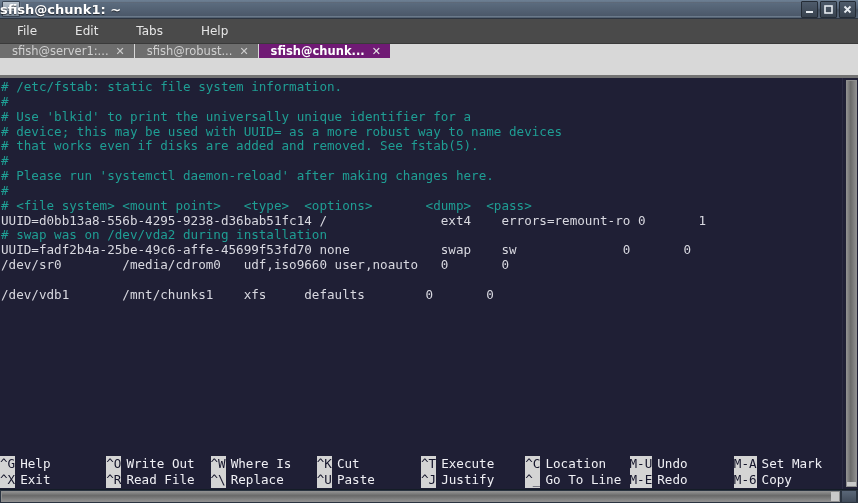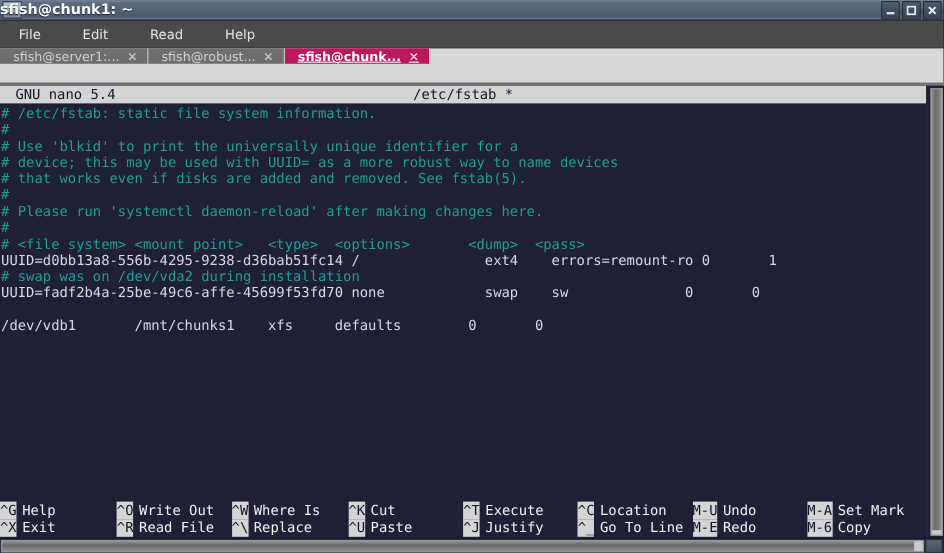--- a/index.html
+++ b/index.html
@@ -126,24 +126,23 @@
     padding: 0 9px 0 12px;
     font-size: 11.5px;
     background: #6e6e6e;
     color: #d0d0d0;
     border-right: 1px solid #d8d8d8;
     font-family: "DejaVu Sans", sans-serif;
     min-width: 0;
     white-space: nowrap;
   }
   .tab.active {
-    background: #be185d;
+    background: #701a75;
     color: #ffffff;
     font-weight: bold;
-    text-decoration: underline;
   }
   .tab-close {
     font-size: 11px;
     color: #cfcfcf;
     line-height: 1;
   }
   .tab.active .tab-close { color: #e8e8e8; font-weight: normal; }
   .tabbar-rest { flex: 1 1 auto; background: #d8d8d8; }
 
   
@@ -305,21 +304,21 @@
         <svg width="9" height="9" viewBox="0 0 9 9">
             <path d="M1.5 1.5 L7.5 7.5 M7.5 1.5 L1.5 7.5" stroke="#e8edf2" stroke-width="1.8"></path>
           </svg>
       </div>
     </div>
   </div>
 
   <div class="menubar">
     <div class="menu-item">File</div>
     <div class="menu-item">Edit</div>
-    <div class="menu-item">Read</div>
+    <div class="menu-item">Tabs</div>
     <div class="menu-item">Help</div>
   </div>
 
   <div class="tabbar">
     <div class="tab">
       <span>sfish@server1:...</span>
       <span class="tab-close">✕</span>
     </div>
     <div class="tab">
       <span>sfish@robust...</span>
@@ -328,38 +327,35 @@
     <div class="tab active">
       <span>sfish@chunk...</span>
       <span class="tab-close">✕</span>
     </div>
     <div class="tabbar-rest"></div>
   </div>
 
   <div class="term-wrap">
     <div class="term">
 
-      <div class="nano-titlebar">
-        <span class="nano-version">GNU nano 5.4</span>
-        <span class="nano-filename">/etc/fstab *</span>
-      </div>
 
       <div class="nano-body" id="nano-body">
           <div class="code-line comment"># /etc/fstab: static file system information.</div>
           <div class="code-line comment">#</div>
           <div class="code-line comment"># Use 'blkid' to print the universally unique identifier for a</div>
           <div class="code-line comment"># device; this may be used with UUID= as a more robust way to name devices</div>
           <div class="code-line comment"># that works even if disks are added and removed. See fstab(5).</div>
           <div class="code-line comment">#</div>
           <div class="code-line comment"># Please run 'systemctl daemon-reload' after making changes here.</div>
           <div class="code-line comment">#</div>
           <div class="code-line comment"># &lt;file system&gt; &lt;mount point&gt;   &lt;type&gt;  &lt;options&gt;       &lt;dump&gt;  &lt;pass&gt;</div>
           <div class="code-line">UUID=d0bb13a8-556b-4295-9238-d36bab51fc14 /               ext4    errors=remount-ro 0       1</div>
           <div class="code-line comment"># swap was on /dev/vda2 during installation</div>
           <div class="code-line">UUID=fadf2b4a-25be-49c6-affe-45699f53fd70 none            swap    sw              0       0</div>
+          <div class="code-line">/dev/sr0        /media/cdrom0   udf,iso9660 user,noauto   0       0</div>
           <div class="code-line">&nbsp;</div>
           <div class="code-line">/dev/vdb1       /mnt/chunks1    xfs     defaults        0       0</div>
         </div>
 
       <div class="nano-shortcuts">
         <div class="sc-row" id="sc-row-1"><div class="sc-cell" style="width: 108px;"><span class="sc-key">^G</span><span class="sc-label">Help</span></div><div class="sc-cell" style="width: 106px;"><span class="sc-key">^O</span><span class="sc-label">Write Out</span></div><div class="sc-cell" style="width: 108px;"><span class="sc-key">^W</span><span class="sc-label">Where Is</span></div><div class="sc-cell" style="width: 106px;"><span class="sc-key">^K</span><span class="sc-label">Cut</span></div><div class="sc-cell" style="width: 106px;"><span class="sc-key">^T</span><span class="sc-label">Execute</span></div><div class="sc-cell" style="width: 106px;"><span class="sc-key">^C</span><span class="sc-label">Location</span></div><div class="sc-cell" style="width: 106px;"><span class="sc-key">M-U</span><span class="sc-label">Undo</span></div><div class="sc-cell" style="width: 110px;"><span class="sc-key">M-A</span><span class="sc-label">Set Mark</span></div></div>
         <div class="sc-row" id="sc-row-2"><div class="sc-cell" style="width: 108px;"><span class="sc-key">^X</span><span class="sc-label">Exit</span></div><div class="sc-cell" style="width: 106px;"><span class="sc-key">^R</span><span class="sc-label">Read File</span></div><div class="sc-cell" style="width: 108px;"><span class="sc-key">^\</span><span class="sc-label">Replace</span></div><div class="sc-cell" style="width: 106px;"><span class="sc-key">^U</span><span class="sc-label">Paste</span></div><div class="sc-cell" style="width: 106px;"><span class="sc-key">^J</span><span class="sc-label">Justify</span></div><div class="sc-cell" style="width: 106px;"><span class="sc-key">^_</span><span class="sc-label">Go To Line</span></div><div class="sc-cell" style="width: 106px;"><span class="sc-key">M-E</span><span class="sc-label">Redo</span></div><div class="sc-cell" style="width: 110px;"><span class="sc-key">M-6</span><span class="sc-label">Copy</span></div></div>
       </div>
     </div>
 

